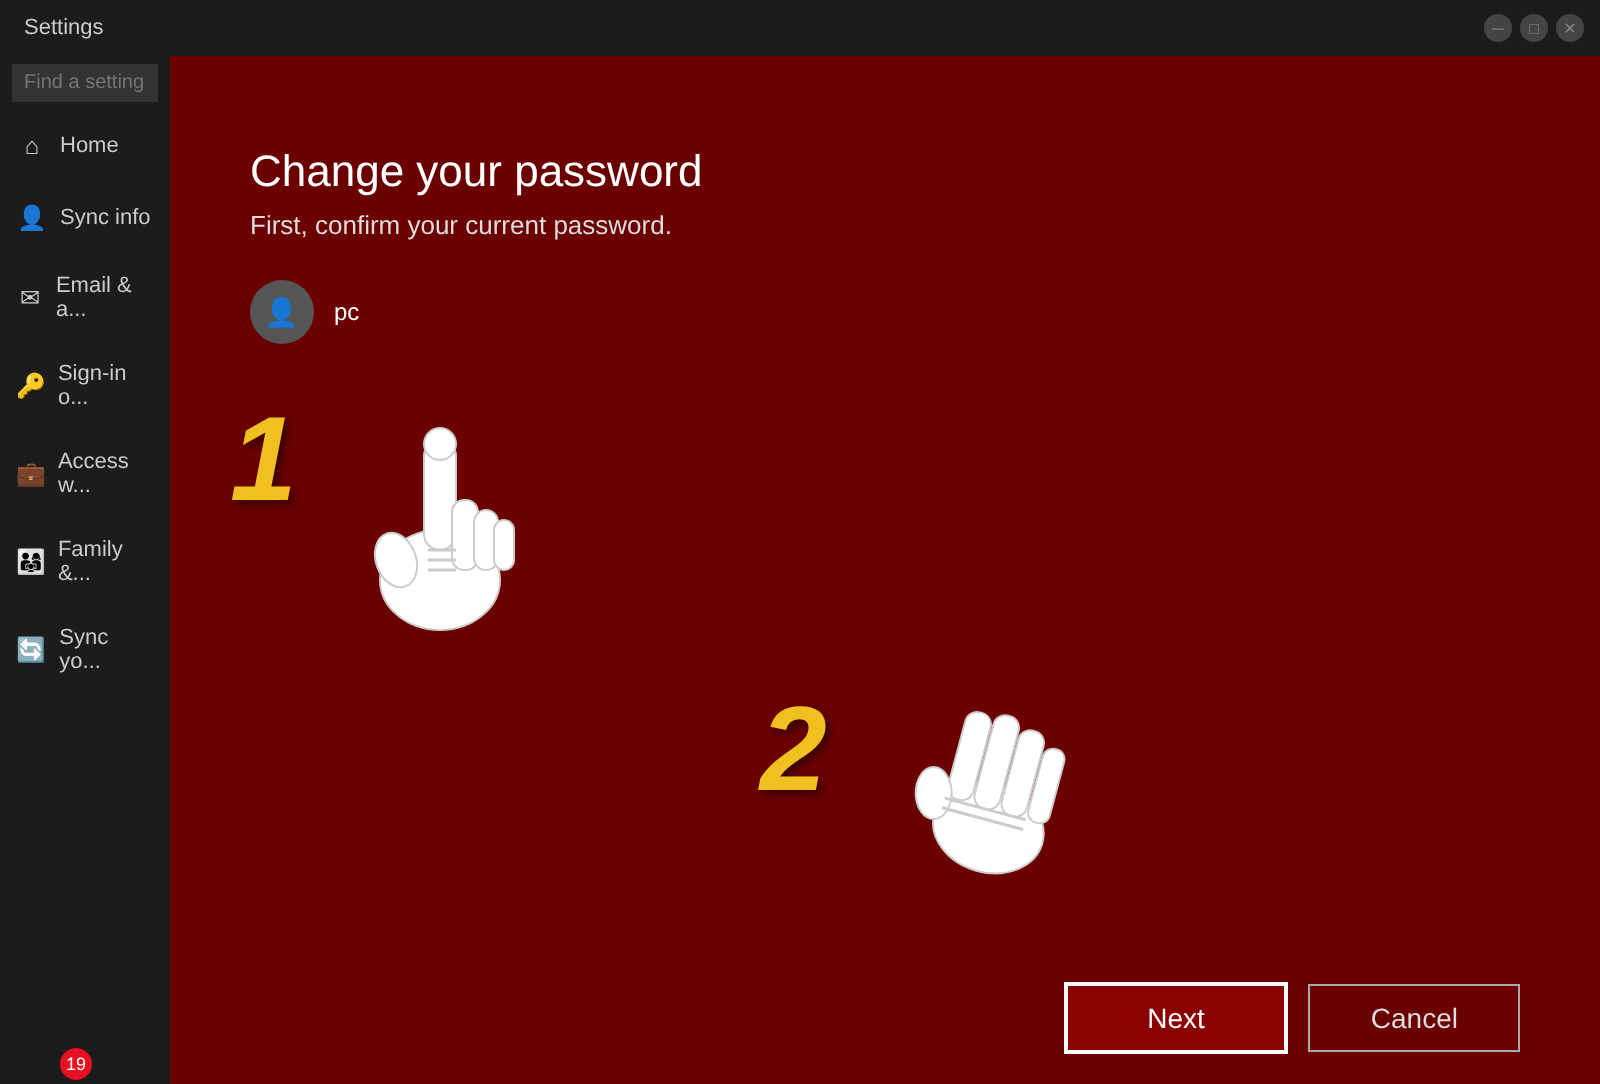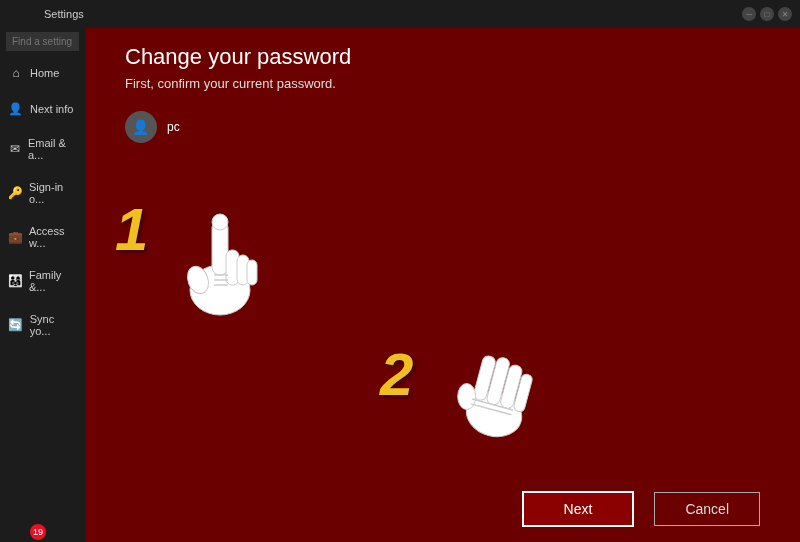--- a/index.html
+++ b/index.html
@@ -70,21 +70,21 @@
     
     .dialog {
       position: absolute;
       top: 30px;
       left: 85px;
       width: 715px;
       height: 512px;
       background: #6b0000;
       display: flex;
       flex-direction: column;
-      padding: 16px 40px;
+      padding: 45px 40px;
     }
 
     .dialog-title {
       color: #fff;
       font-size: 22px;
       font-weight: 300;
       margin-bottom: 6px;
     }
 
     .dialog-subtitle {
@@ -196,21 +196,21 @@
       z-index: 11;
       transform: rotate(15deg);
     }
 
     
     .buttons-row {
       position: absolute;
       bottom: 15px;
       right: 40px;
       display: flex;
-      gap: 20px;
+      gap: 10px;
       align-items: center;
     }
 
     .btn-next {
       background: #8b0000;
       border: 2px solid #fff;
       color: #fff;
       padding: 8px 40px;
       font-size: 14px;
       cursor: pointer;
@@ -266,21 +266,20 @@
       display: flex;
       align-items: center;
       justify-content: space-between;
       padding: 0 8px;
     }
 
     .window-title {
       color: #ccc;
       font-size: 11px;
       padding-left: 4px;
-      margin-left: 32px;
     }
 
     .window-controls {
       display: flex;
       gap: 4px;
     }
 
     .win-btn {
       width: 14px;
       height: 14px;
@@ -310,21 +309,21 @@
 </div>
 
 <div class="settings-bg" style="top:28px; height:514px;">
   <input class="search-box" type="text" placeholder="Find a setting" style="">
   <div class="sidebar-item">
     <span class="icon">⌂</span>
     <span>Home</span>
   </div>
   <div class="sidebar-item">
     <span class="icon">👤</span>
-    <span>Next info</span>
+    <span>Sync info</span>
   </div>
   <div class="sidebar-item">
     <span class="icon">✉</span>
     <span>Email &amp; a...</span>
   </div>
   <div class="sidebar-item">
     <span class="icon">🔑</span>
     <span>Sign-in o...</span>
   </div>
   <div class="sidebar-item">

